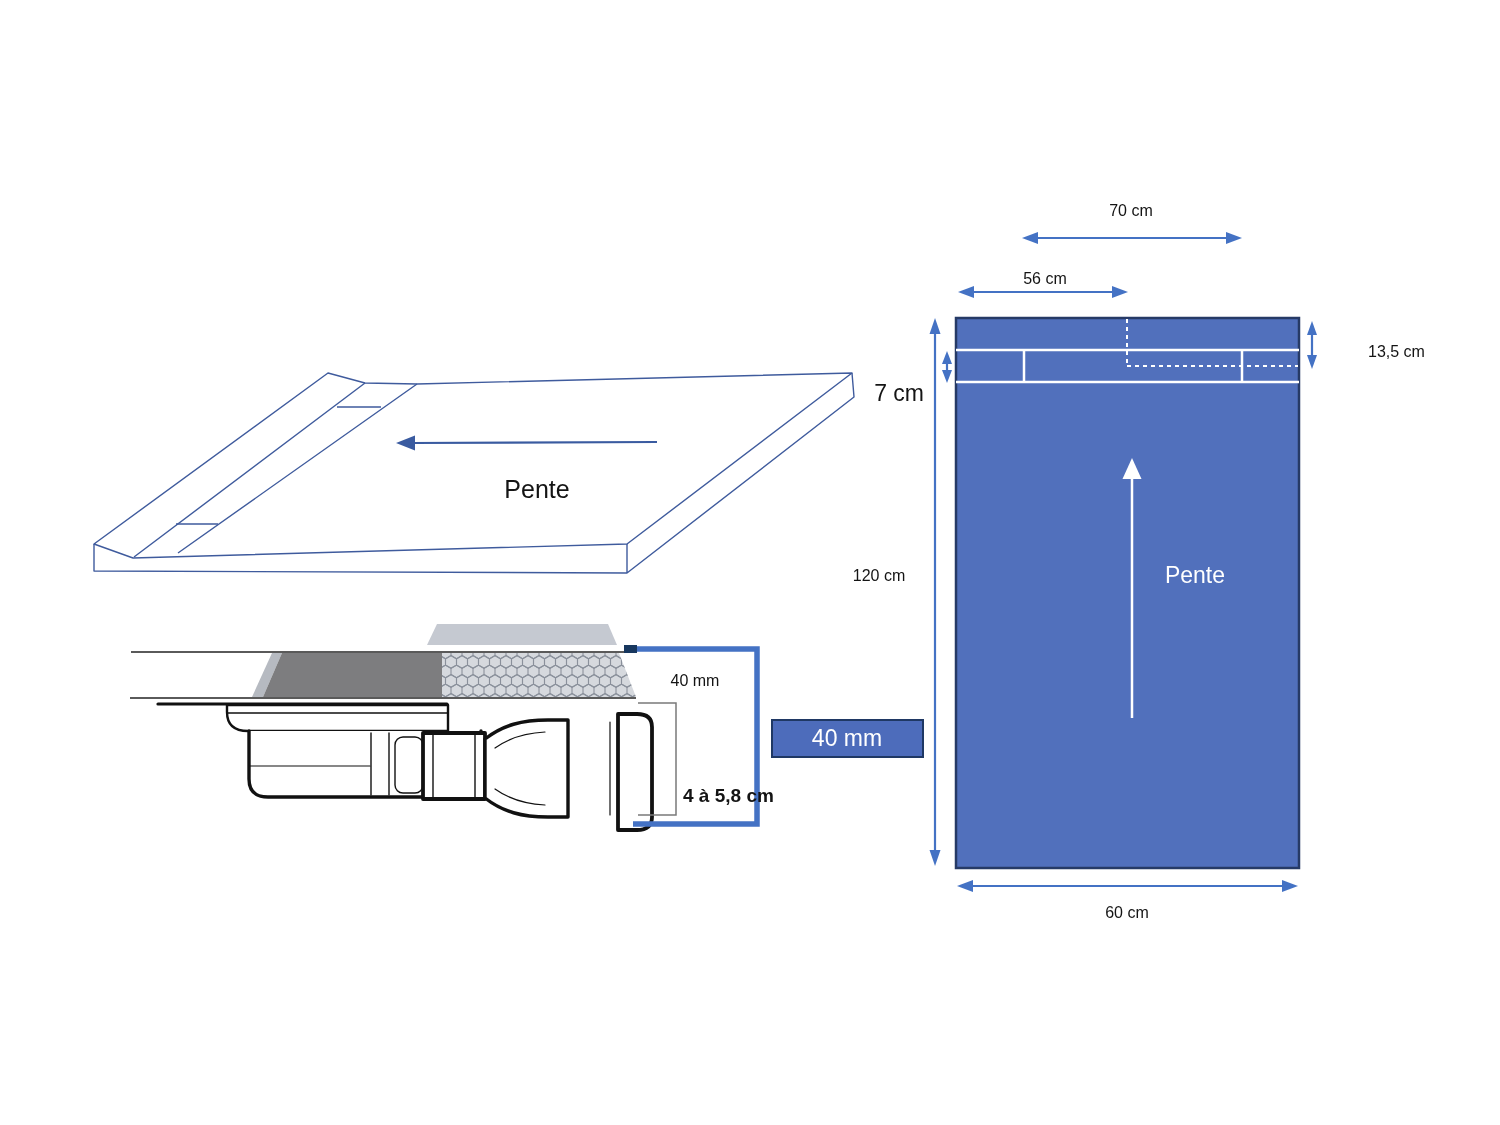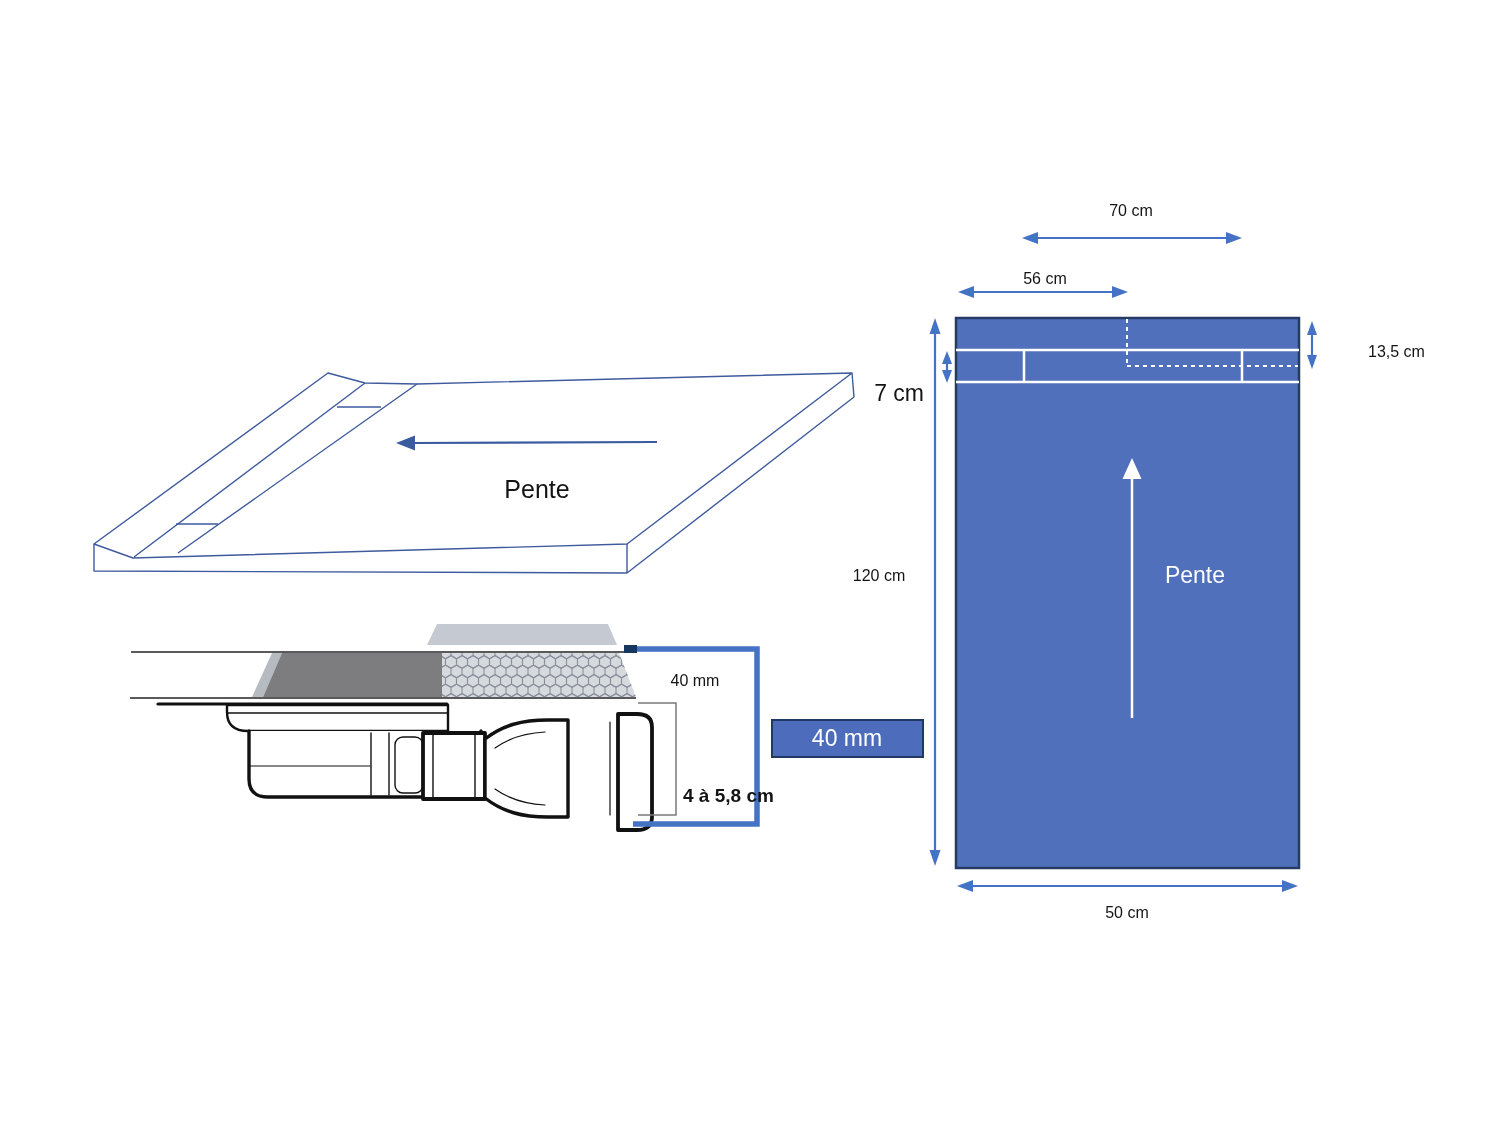--- a/index.html
+++ b/index.html
@@ -168,17 +168,17 @@
   <div class="lbl center f24" style="left:1131px;top:211px;">70 cm</div>
 
   <div class="lbl center f24" style="left:1045px;top:279px;">56 cm</div>
 
   <div class="lbl vcenter f24" style="left:1322px;top:352px;margin-left:46px;">13,5 cm</div>
 
   <div class="lbl vcenter right f23" style="left:820px;top:369px;width:104px;">7 cm</div>
 
   <div class="lbl center f24" style="left:879px;top:576px;">120 cm</div>
 
-  <div class="lbl center f24" style="left:1127px;top:913px;">50 cm</div>
+  <div class="lbl center f24" style="left:1127px;top:913px;">60 cm</div>
 
   <div class="lbl center f23 white" style="left:1195px;top:575px;">Pente</div>
 
 </div>
 
 </body></html>

